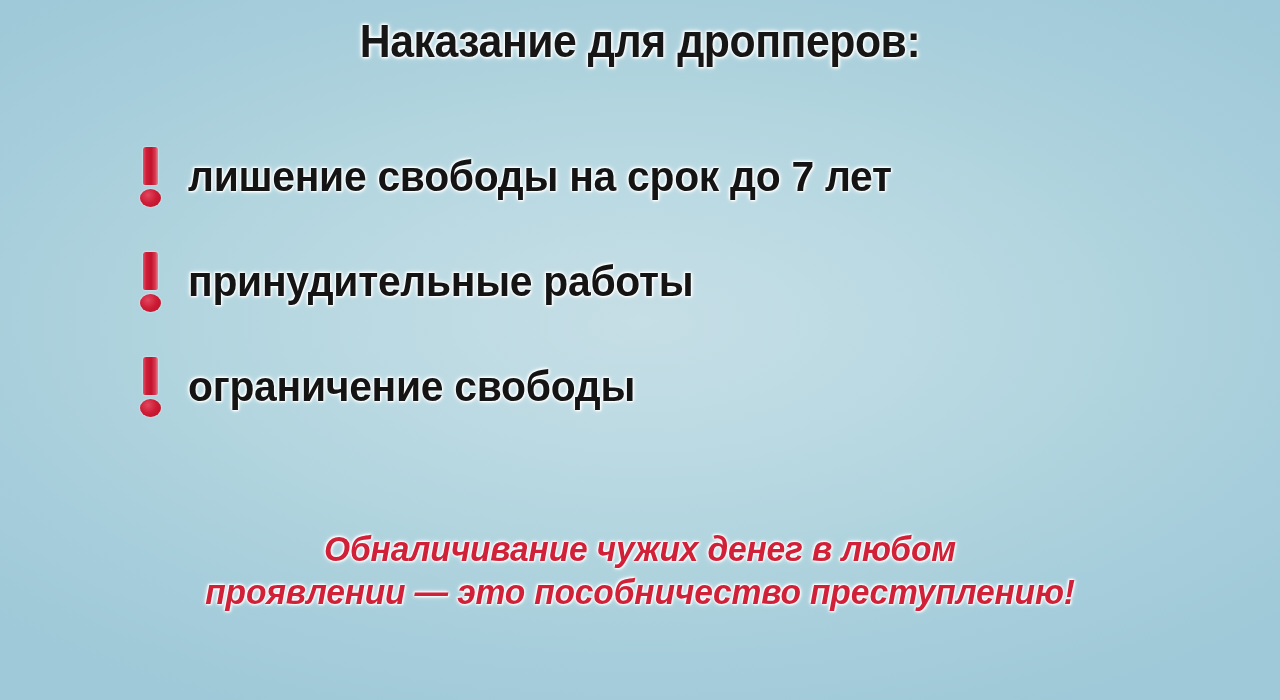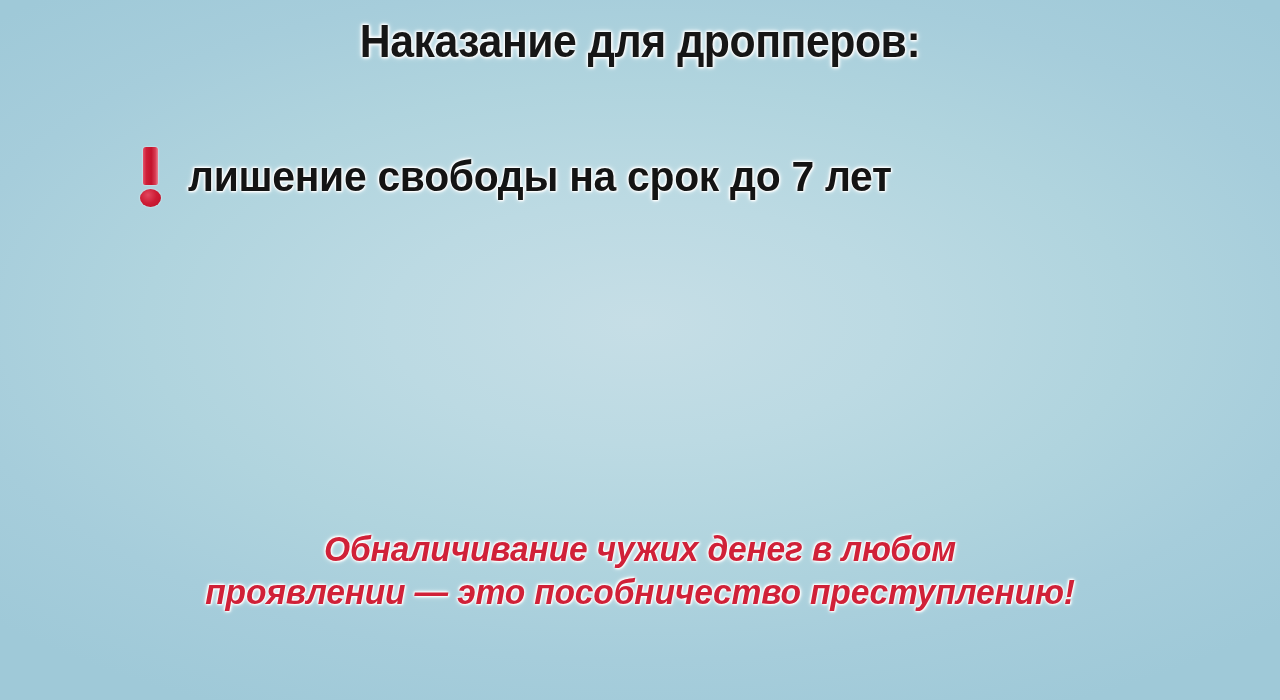--- a/index.html
+++ b/index.html
@@ -153,21 +153,35 @@
 
     <div class="bullet-row">
       <span class="bang">
         <span class="bang-bar"></span>
         <span class="bang-dot"></span>
       </span>
       <span class="bullet-text">лишение свободы на срок до 7 лет</span>
     </div>
 
 
+    <div class="bullet-row">
+      <span class="bang">
+        <span class="bang-bar"></span>
+        <span class="bang-dot"></span>
+      </span>
+      <span class="bullet-text">принудительные работы</span>
+    </div>
 
+    <div class="bullet-row">
+      <span class="bang">
+        <span class="bang-bar"></span>
+        <span class="bang-dot"></span>
+      </span>
+      <span class="bullet-text">ограничение свободы</span>
+    </div>
 
   </div>
 
   <div class="footer">
     <span class="footer-line">Обналичивание чужих денег в любом</span>
     <span class="footer-line">проявлении — это пособничество преступлению!</span>
   </div>
 
 </div>
 

